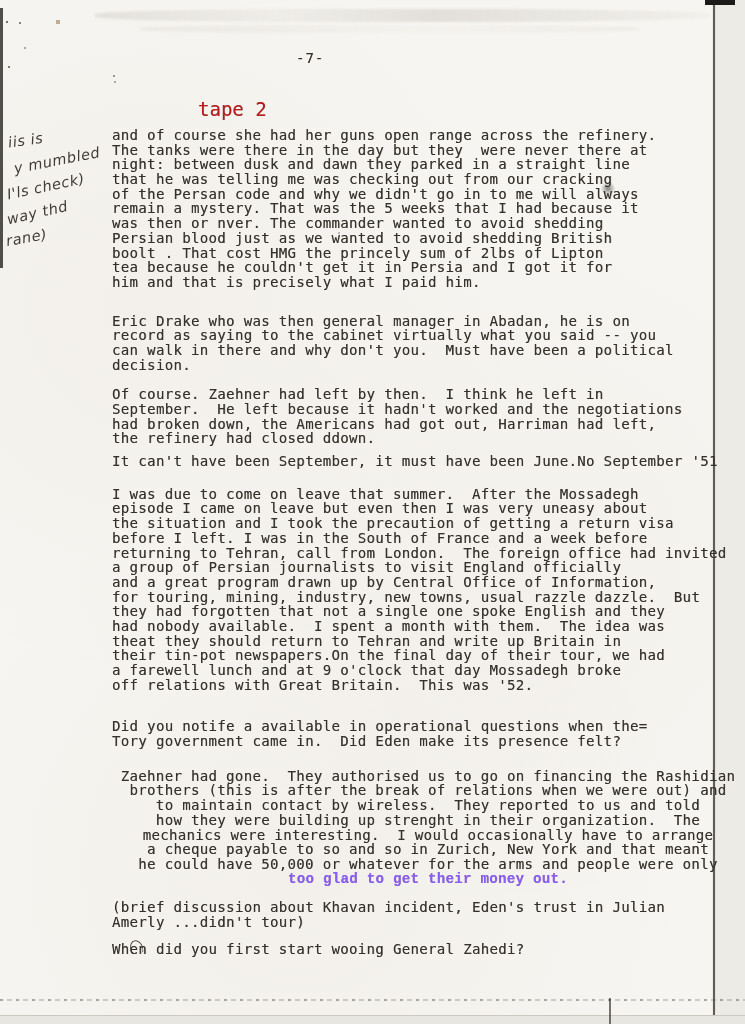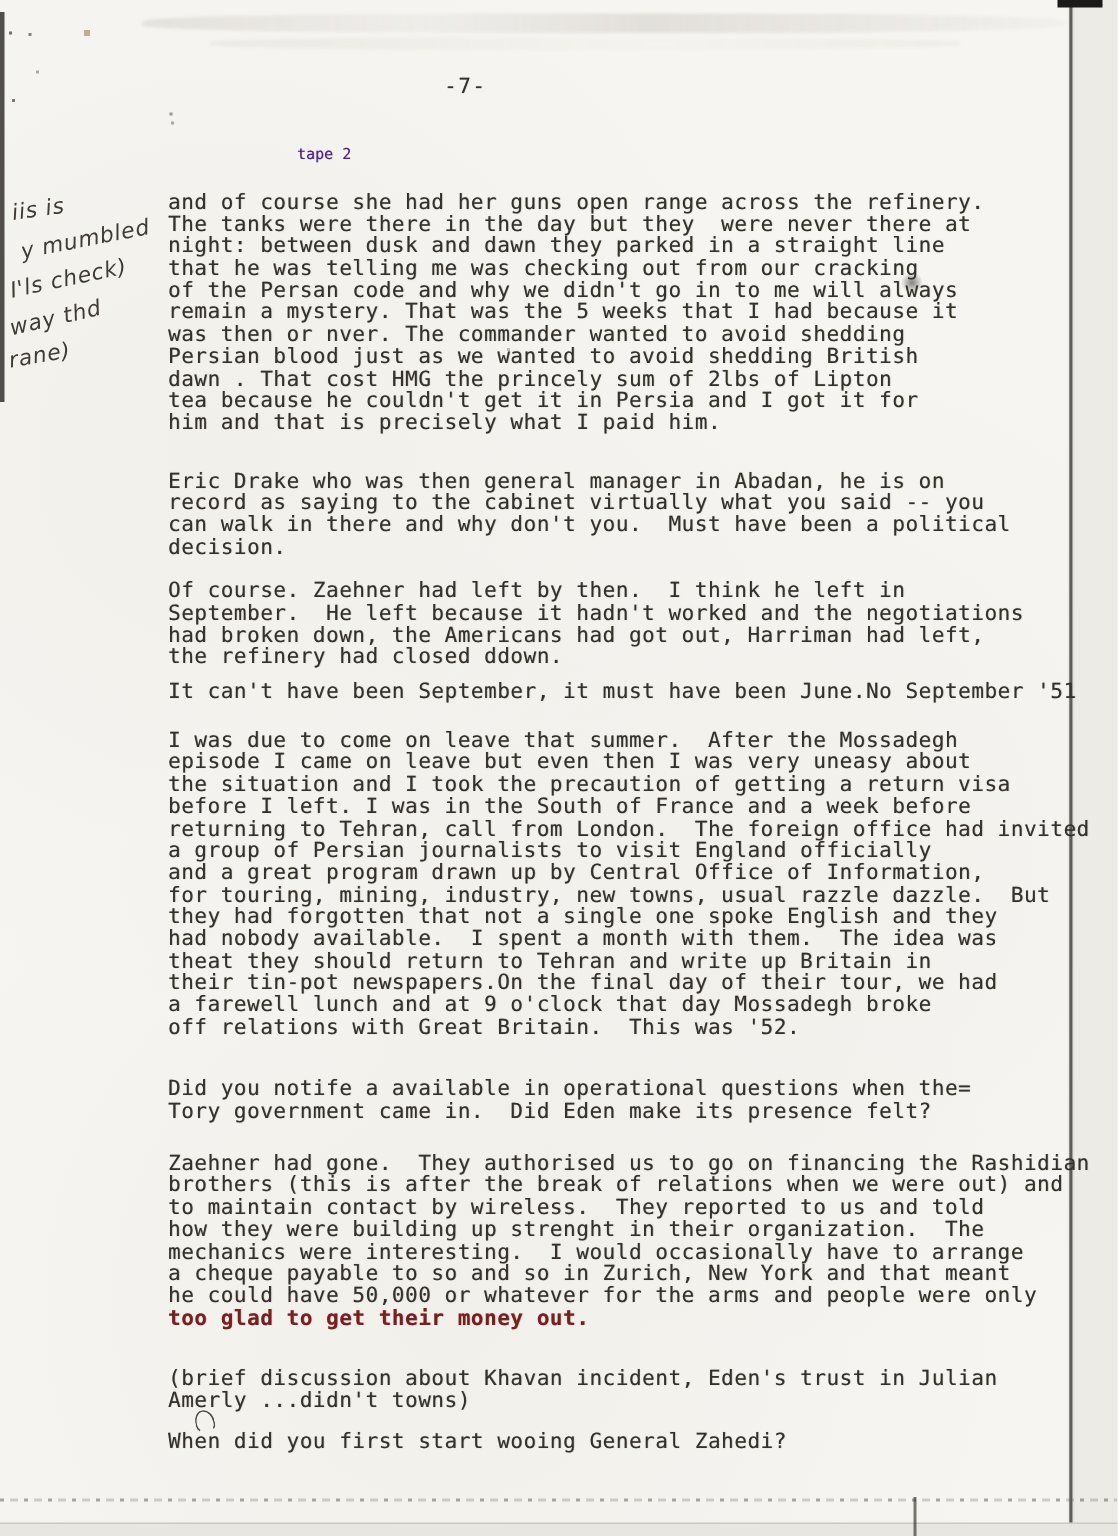--- a/index.html
+++ b/index.html
@@ -19,39 +19,39 @@
       radial-gradient(circle at 70% 55%, rgba(150,140,120,.045), transparent 45%),
       radial-gradient(circle at 40% 85%, rgba(150,140,120,.05), transparent 40%);
   }
   .page-number {
     position:absolute; top:50px; left:296px;
     font-size:14px; letter-spacing:1px; color:#34302a;
     text-shadow:0.3px 0.3px 0.5px rgba(60,55,50,.55);
   }
   .tape-label {
     position:absolute; top:98px; left:198px;
-    font-size:10px; color:#4c1d95;
+    font-size:19px; color:#b91c1c;
     text-shadow:0.3px 0.3px 0.5px rgba(60,55,50,.55);
   }
   .doc-body {
     position:absolute; left:112px; top:128px; width:632px;
     font-size:14px; line-height:14.7px; letter-spacing:0.35px;
     color:#34302a;
     text-shadow:0.3px 0.3px 0.5px rgba(60,55,50,.5);
   }
   .line { white-space:pre; height:14.7px; }
-  .line.bold { font-weight:bold; color:#7f1d1d; }
+  .line.bold { font-weight:bold; color:#8b5cf6;font-family:Liberation Mono, monospace; }
   .para { margin:0 0 15px 0; }
   .para:nth-child(1){ margin-bottom:24px; }
   .para:nth-child(2){ margin-bottom:15px; }
   .para:nth-child(3){ margin-bottom:8px; }
   .para:nth-child(4){ margin-bottom:18px; }
   .para:nth-child(5){ margin-bottom:27px; }
   .para:nth-child(6){ margin-bottom:20px; }
-  .para:nth-child(7){ margin-bottom:26px; }
+  .para:nth-child(7){ margin-bottom:14px;text-align:center; }
   .para:nth-child(8){ margin-bottom:12px; }
   .para:nth-child(9){ margin-bottom:3px; }
 
   
   .margin-note {
     position:absolute; left:4px; top:124px; width:104px;
     font-family:"DejaVu Sans", sans-serif; font-style:italic;
     font-size:14.5px; line-height:24px; color:#403c35;
     letter-spacing:.6px; transform:rotate(-4deg);
   }
@@ -150,21 +150,21 @@
   <div class="doc-body">
       <div class="para">
         <div class="line">and of course she had her guns open range across the refinery.</div>
         <div class="line">The tanks were there in the day but they  were never there at</div>
         <div class="line">night: between dusk and dawn they parked in a straight line</div>
         <div class="line">that he was telling me was checking out from our cracking</div>
         <div class="line">of the Persan code and why we didn't go in to me will always</div>
         <div class="line">remain a mystery. That was the 5 weeks that I had because it</div>
         <div class="line">was then or nver. The commander wanted to avoid shedding</div>
         <div class="line">Persian blood just as we wanted to avoid shedding British</div>
-        <div class="line">dawn . That cost HMG the princely sum of 2lbs of Lipton</div>
+        <div class="line">boolt . That cost HMG the princely sum of 2lbs of Lipton</div>
         <div class="line">tea because he couldn't get it in Persia and I got it for</div>
         <div class="line">him and that is precisely what I paid him.</div>
       </div>
       <div class="para">
         <div class="line">Eric Drake who was then general manager in Abadan, he is on</div>
         <div class="line">record as saying to the cabinet virtually what you said -- you</div>
         <div class="line">can walk in there and why don't you.  Must have been a political</div>
         <div class="line">decision.</div>
       </div>
       <div class="para">
@@ -201,20 +201,20 @@
         <div class="line">brothers (this is after the break of relations when we were out) and</div>
         <div class="line">to maintain contact by wireless.  They reported to us and told</div>
         <div class="line">how they were building up strenght in their organization.  The</div>
         <div class="line">mechanics were interesting.  I would occasionally have to arrange</div>
         <div class="line">a cheque payable to so and so in Zurich, New York and that meant</div>
         <div class="line">he could have 50,000 or whatever for the arms and people were only</div>
         <div class="line bold">too glad to get their money out.</div>
       </div>
       <div class="para">
         <div class="line">(brief discussion about Khavan incident, Eden's trust in Julian</div>
-        <div class="line">Amerly ...didn't towns)</div>
+        <div class="line">Amerly ...didn't tour)</div>
       </div>
       <div class="para">
         <div class="line">When did you first start wooing General Zahedi?</div>
       </div>
     </div>
 
 </div>
 
 </body></html>

